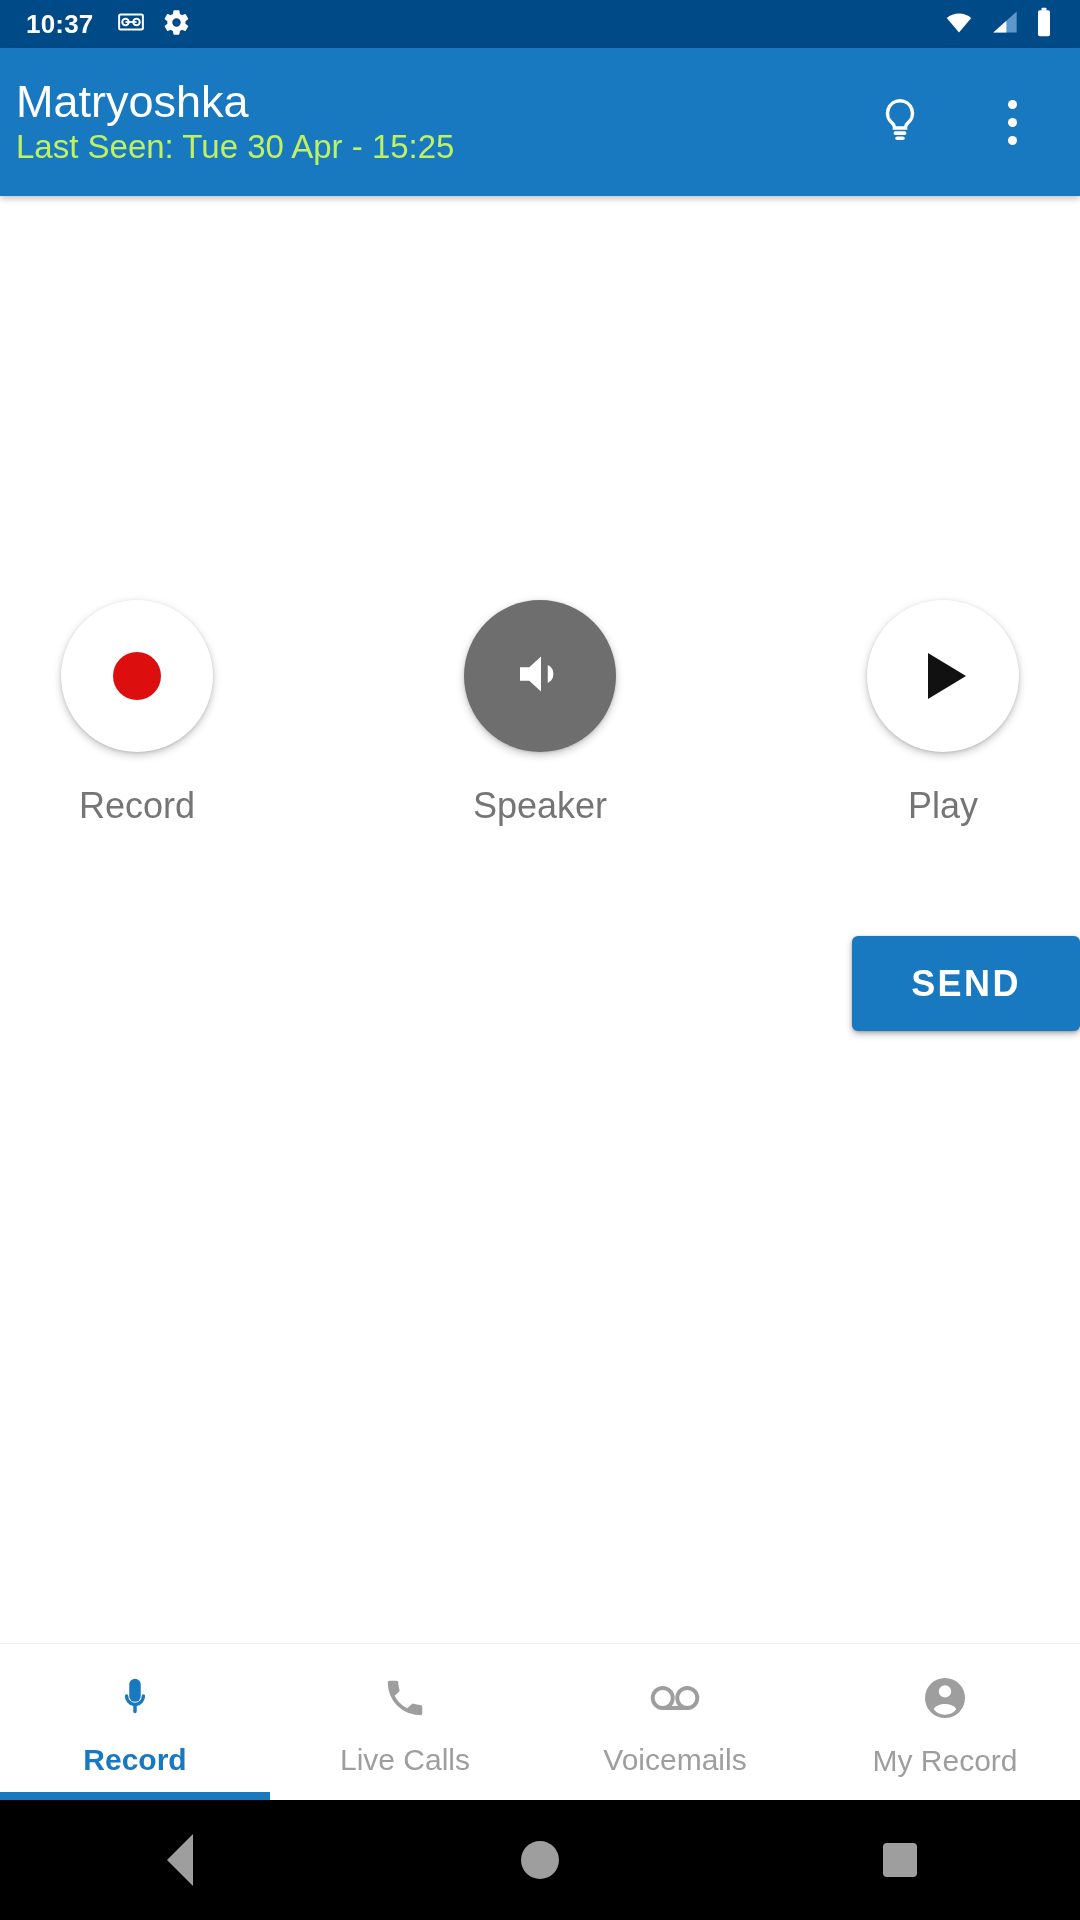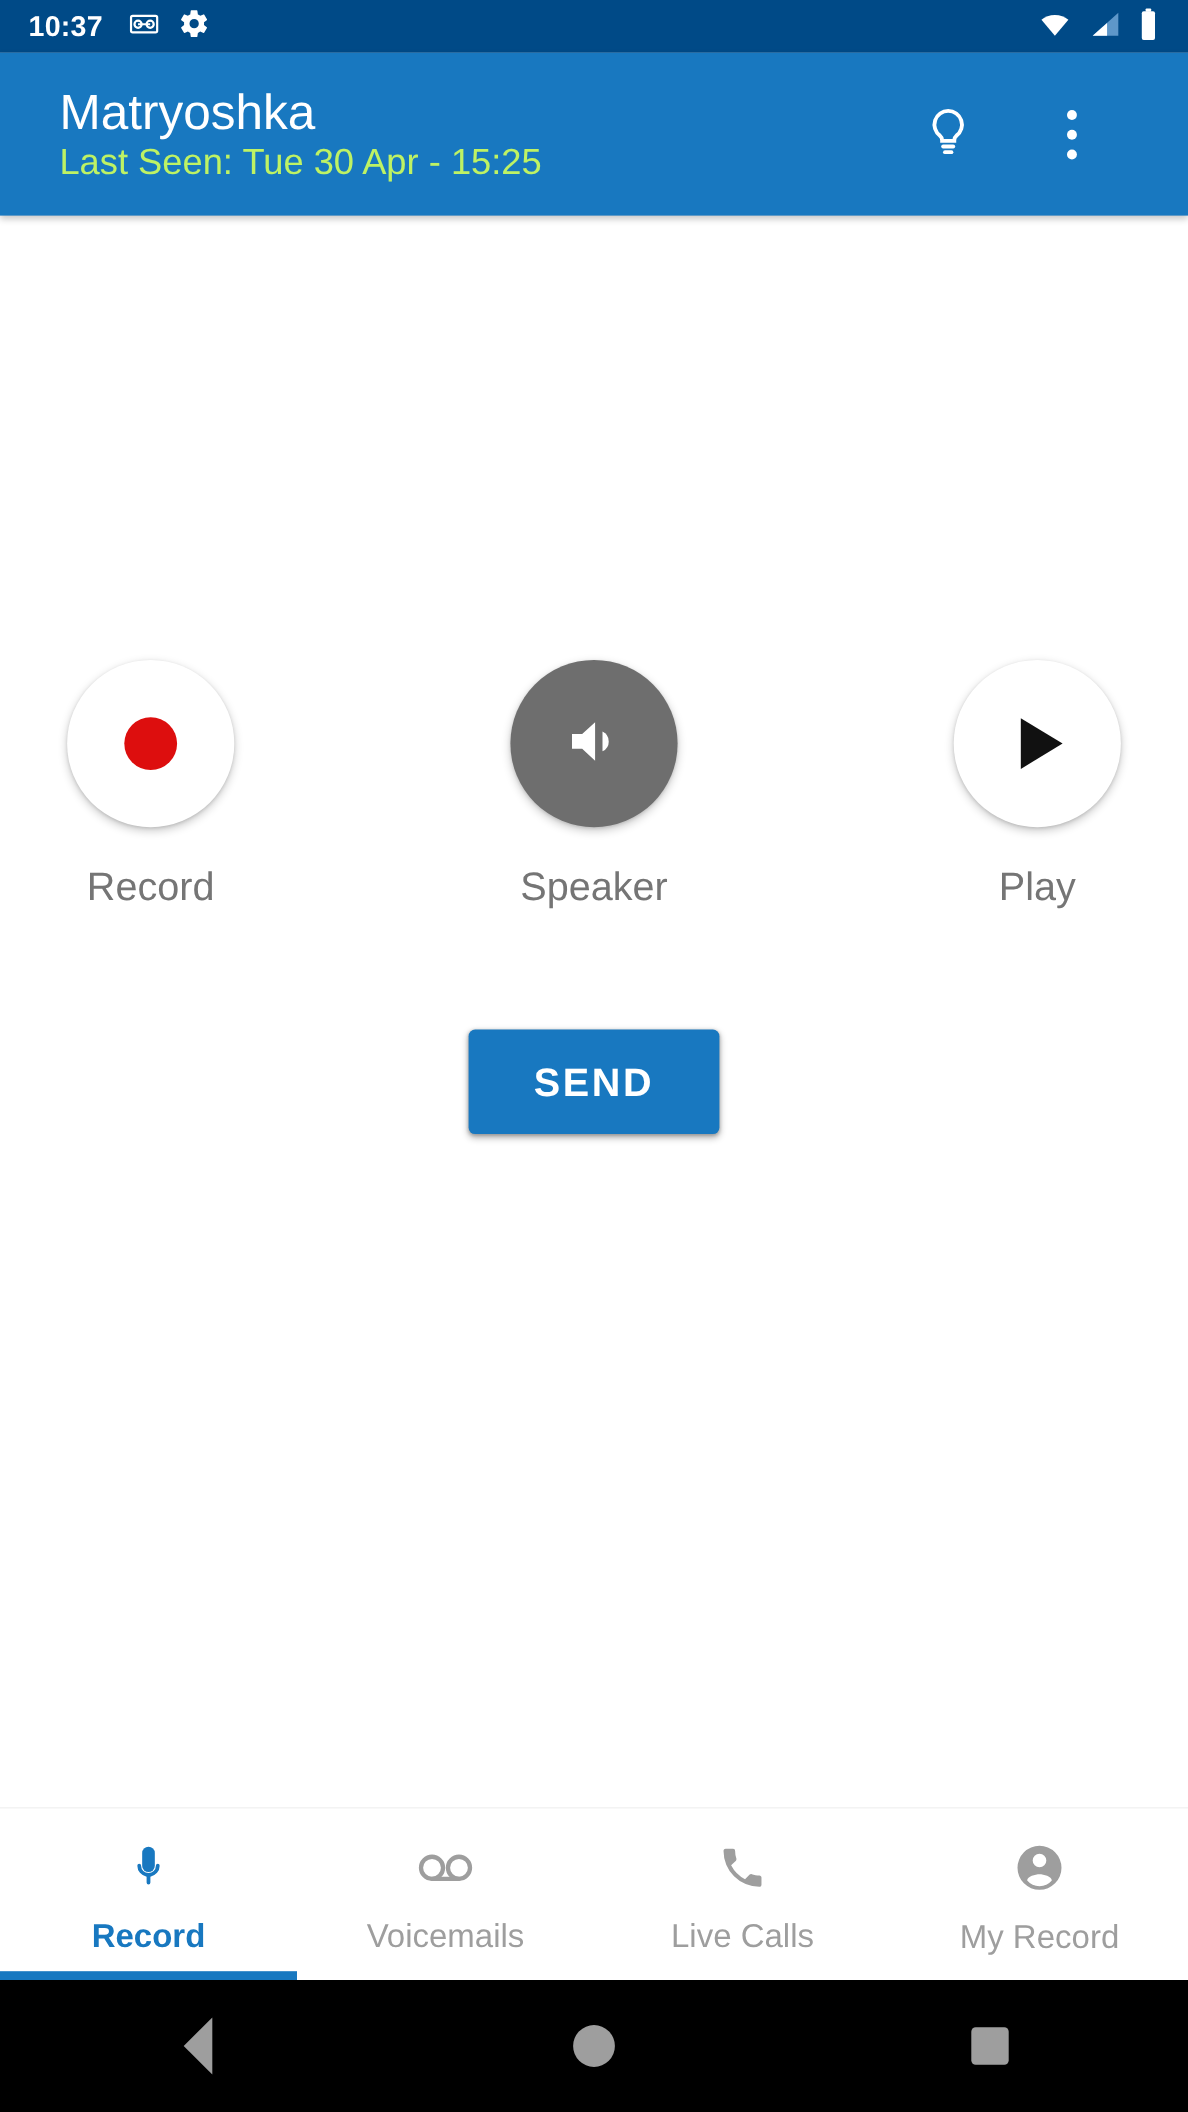--- a/index.html
+++ b/index.html
@@ -18,21 +18,21 @@
     padding:0 26px;
   }
   .sb-clock { color:#ffffff; font-size:26px; font-weight:600; letter-spacing:.2px; }
   .sb-left-icons { display:flex; align-items:center; gap:16px; margin-left:22px; }
   .sb-right { margin-left:auto; display:flex; align-items:center; gap:13px; }
 
   
   .appbar {
     position:absolute; top:48px; left:0; width:1080px; height:148px;
     background:#1878C0;
-    display:flex; align-items:center; padding:0 54px;
+    display:flex; align-items:center; padding:0 16px;
     box-shadow:0 3px 6px rgba(0,0,0,.22);
     z-index:5;
   }
   .appbar-texts { display:flex; flex-direction:column; justify-content:center; gap:2px; }
   .app-title { color:#ffffff; font-size:45px; font-weight:400; line-height:1.08; }
   .app-subtitle { color:#bef264; font-size:33px; font-weight:400; line-height:1.12; }
   .appbar-actions { margin-left:auto; display:flex; align-items:center; gap:36px; padding-right:14px; }
   .ab-btn { width:76px; height:76px; display:flex; align-items:center; justify-content:center; cursor:pointer; }
 
   .dots { display:flex; flex-direction:column; gap:9px; align-items:center; }
@@ -57,21 +57,21 @@
   .circle.dark  { background:#6E6E6E; box-shadow:0 3px 9px rgba(0,0,0,.22), 0 1px 3px rgba(0,0,0,.12); }
   .rec-dot { width:48px; height:48px; border-radius:50%; background:#DD0E0E; }
   .play-tri {
     width:0; height:0; margin-left:8px;
     border-left:38px solid #111111;
     border-top:23px solid transparent;
     border-bottom:23px solid transparent;
   }
   .ctrl-label { margin-top:33px; font-size:36px; color:#757575; }
 
-  .send-wrap { position:absolute; top:740px; left:0; width:1080px; display:flex; justify-content:center; }
+  .send-wrap { position:absolute; top:740px; left:0; width:1080px; display:flex; justify-content:flex-end; }
   .send-btn {
     background:#1878C0; color:#ffffff; border:none;
     width:228px; height:95px; border-radius:6px;
     font-size:36px; font-weight:700; letter-spacing:2.4px;
     font-family:"Liberation Sans", sans-serif;
     box-shadow:0 3px 7px rgba(0,0,0,.28), 0 1px 3px rgba(0,0,0,.2);
     cursor:pointer;
   }
 
   
@@ -215,40 +215,40 @@
           <path d="M12 14a3 3 0 003-3V5a3 3 0 00-6 0v6a3 3 0 003 3z"></path>
           <path d="M17.3 11a.9.9 0 10-1.8 0 3.5 3.5 0 01-7 0 .9.9 0 10-1.8 0 5.3 5.3 0 004.4 5.2V19a.9.9 0 101.8 0v-2.8a5.3 5.3 0 004.4-5.2z"></path>
         </svg>
       </span>
       <span class="tab-label">Record</span>
       <span class="tab-indicator"></span>
     </div>
 
     <div class="tab">
       <span>
+        <svg width="46" height="46" viewBox="0 0 24 24" fill="#9E9E9E">
+          <path d="M6.6 10.8a15.1 15.1 0 006.6 6.6l2.2-2.2c.3-.3.7-.4 1-.2 1.1.4 2.4.6 3.6.6.6 0 1 .5 1 1V20c0 .6-.4 1-1 1A17 17 0 013 4c0-.6.5-1 1-1h3.5c.6 0 1 .4 1 1 0 1.3.2 2.5.6 3.6.1.4 0 .8-.2 1.1l-2.3 2.1z"></path>
+        </svg>
+      </span>
+      <span class="tab-label">Live Calls</span>
+    </div>
+
+    <div class="tab">
+      <span>
         <svg width="52" height="46" viewBox="0 0 28 18" fill="none" stroke="#9E9E9E" stroke-width="2.1">
           <circle cx="7.4" cy="9" r="5.4"></circle>
           <circle cx="20.6" cy="9" r="5.4"></circle>
           <path d="M7.4 14.4h13.2" stroke-linecap="round"></path>
         </svg>
       </span>
       <span class="tab-label">Voicemails</span>
     </div>
 
     <div class="tab">
       <span>
-        <svg width="46" height="46" viewBox="0 0 24 24" fill="#9E9E9E">
-          <path d="M6.6 10.8a15.1 15.1 0 006.6 6.6l2.2-2.2c.3-.3.7-.4 1-.2 1.1.4 2.4.6 3.6.6.6 0 1 .5 1 1V20c0 .6-.4 1-1 1A17 17 0 013 4c0-.6.5-1 1-1h3.5c.6 0 1 .4 1 1 0 1.3.2 2.5.6 3.6.1.4 0 .8-.2 1.1l-2.3 2.1z"></path>
-        </svg>
-      </span>
-      <span class="tab-label">Live Calls</span>
-    </div>
-
-    <div class="tab">
-      <span>
         <svg width="48" height="48" viewBox="0 0 24 24" fill="#9E9E9E">
           <path d="M12 2a10 10 0 100 20 10 10 0 000-20zm0 3.6a3.1 3.1 0 110 6.2 3.1 3.1 0 010-6.2zm0 14.8a7.4 7.4 0 01-5.6-2.6c.05-1.85 3.73-2.86 5.6-2.86s5.55 1.01 5.6 2.86A7.4 7.4 0 0112 20.4z"></path>
         </svg>
       </span>
       <span class="tab-label">My Record</span>
     </div>
 
   </div>
 
   <div class="navbar">

